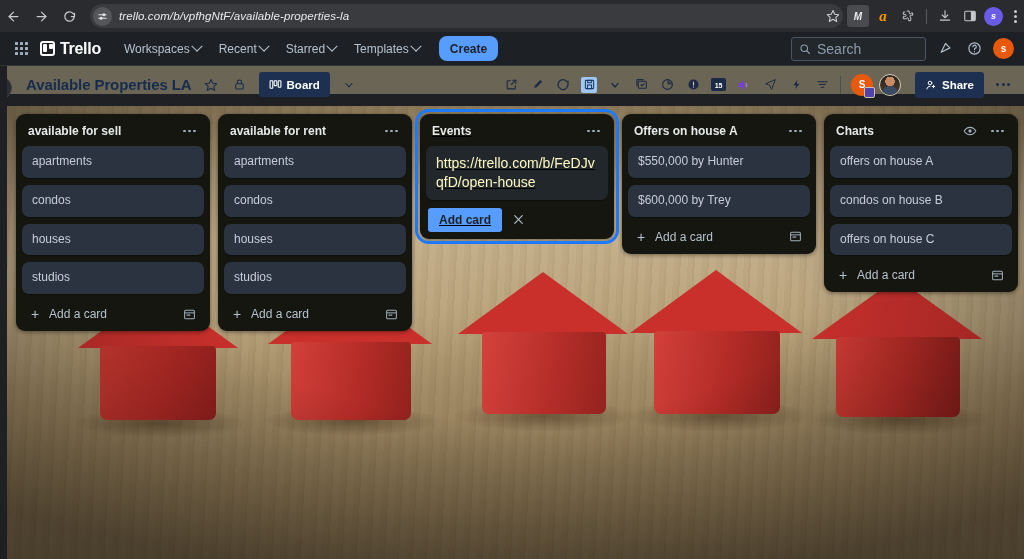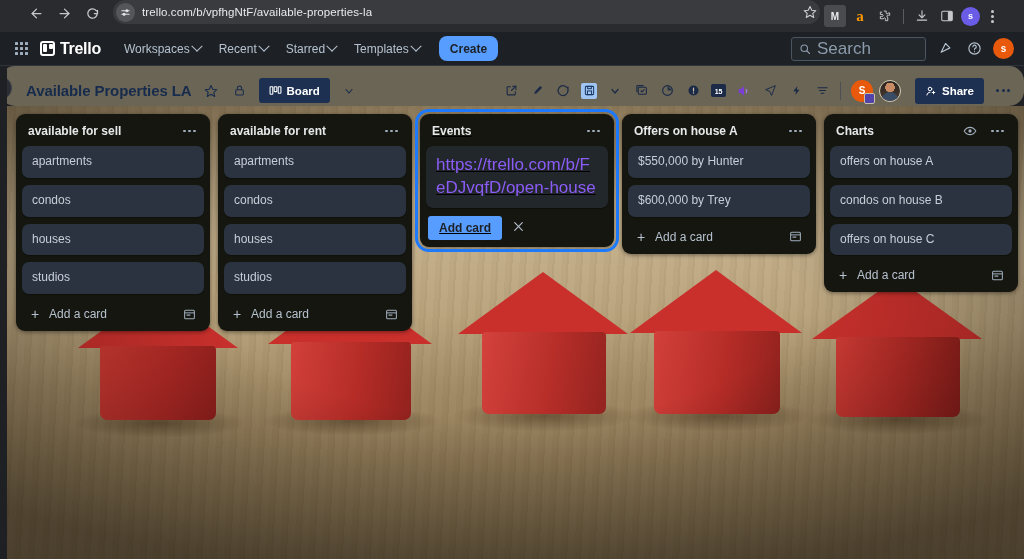--- a/index.html
+++ b/index.html
@@ -8,21 +8,21 @@
     background: #202124;
     font-family: "Liberation Sans", sans-serif;
     overflow: hidden;
   }
   #app { position: relative; width: 1024px; height: 559px; background: #1f2023; }
 
   
   .browser-bar {
     position: absolute; top: 0; left: 0; width: 1024px; height: 32px;
     background: #2a2b2e;
-    display: flex; padding: 0 23px; gap: 2px;
+    display: flex; align-items: center; padding: 0 0; gap: 2px; font-style: italic;
   }
   .nav-btn {
     width: 26px; height: 26px; border-radius: 50%;
     display: flex; align-items: center; justify-content: center;
     color: #c8c9cc; flex: none;
   }
   .nav-btn svg { display: block; }
   .omnibox {
     flex: 1; height: 24px; margin-left: 6px; margin-right: 6px;
     background: #3a3b3e; border-radius: 14px;
@@ -85,35 +85,34 @@
   .create-btn {
     background: #579dff; color: #1d2125; font-size: 12px; font-weight: bold;
     height: 25px; padding: 0 11px; border-radius: 8px;
     display: flex; align-items: center; margin-left: 8px;
   }
   .nav-right { margin-left: auto; display: flex; align-items: center; gap: 9px; }
   .search-box {
     width: 135px; height: 24px; border: 1px solid #4a5561; border-radius: 3px;
     display: flex; align-items: center; gap: 6px; padding: 0 7px; background: #22272b;
   }
-  .search-box span { color: #8c9bab; font-size: 17px; }
+  .search-box span { color: #8c9bab; font-size: 14px; }
   .nav-ico { color: #b6c2cf; display: flex; align-items: center; justify-content: center; width: 20px; height: 20px; }
   .avatar-nav {
     width: 21px; height: 21px; border-radius: 50%; background: #e8590c;
     color: #fff; font-size: 10px; font-weight: bold;
     display: flex; align-items: center; justify-content: center;
   }
 
   
   .board-header {
-    position: absolute; top: 66px; left: 0; width: 1024px; height: 40px;
+    position: absolute; top: 66px; left: 0; width: 1024px; height: 28px;
     background: rgba(170,158,128,.55);
     display: flex; align-items: center; padding: 9px 12px 0 26px; gap: 9px;
     backdrop-filter: blur(2px);
-    border-radius: 15px;
   }
   .board-title { color: #172b4d; font-size: 15px; font-weight: bold; letter-spacing: -.1px; }
   .bh-ico { color: #172b4d; display: flex; align-items: center; justify-content: center; width: 20px; height: 20px; flex: none; }
   .board-btn {
     background: #1d3052; color: #fff; font-size: 11.5px; font-weight: bold;
     height: 25px; padding: 0 10px; border-radius: 3px;
     display: flex; align-items: center; gap: 5px;
   }
   .pu-row { display: flex; align-items: center; gap: 10px; margin-left: auto; }
   .pu { width: 16px; height: 16px; display: flex; align-items: center; justify-content: center; color: #1b2a47; flex: none; }
@@ -210,21 +209,21 @@
   .plus { color: #b6c2cf; font-size: 14px; line-height: 1; width: 12px; text-align: center; }
   .add-card-txt { color: #b6c2cf; font-size: 12px; flex: 1; }
   .tmpl-ico { color: #9fadbc; display: flex; align-items: center; width: 14px; height: 14px; }
 
   
   .list-focus {
     outline: 3px solid #1d7afc; outline-offset: 2px; border-radius: 9px; text-decoration: underline;
   }
   .composer-textarea {
     background: #22272b; border-radius: 7px; padding: 8px 10px;
-    color: #8b5cf6; font-size: 17px; line-height: 1.34;
+    color: #fef9c3; font-size: 14px; line-height: 1.34;
     box-shadow: 0 1px 1px rgba(0,0,0,.35); word-break: break-all;
     min-height: 54px; margin-bottom: 8px;
   }
   .composer-actions { display: flex; align-items: center; gap: 10px; padding: 0 2px 2px 2px; }
   .add-card-btn {
     background: #579dff; color: #1d2125; font-size: 12px; font-weight: bold;
     height: 24px; padding: 0 11px; border-radius: 3px;
     display: flex; align-items: center;
   }
   .close-x { color: #b6c2cf; font-size: 15px; line-height: 1; }

